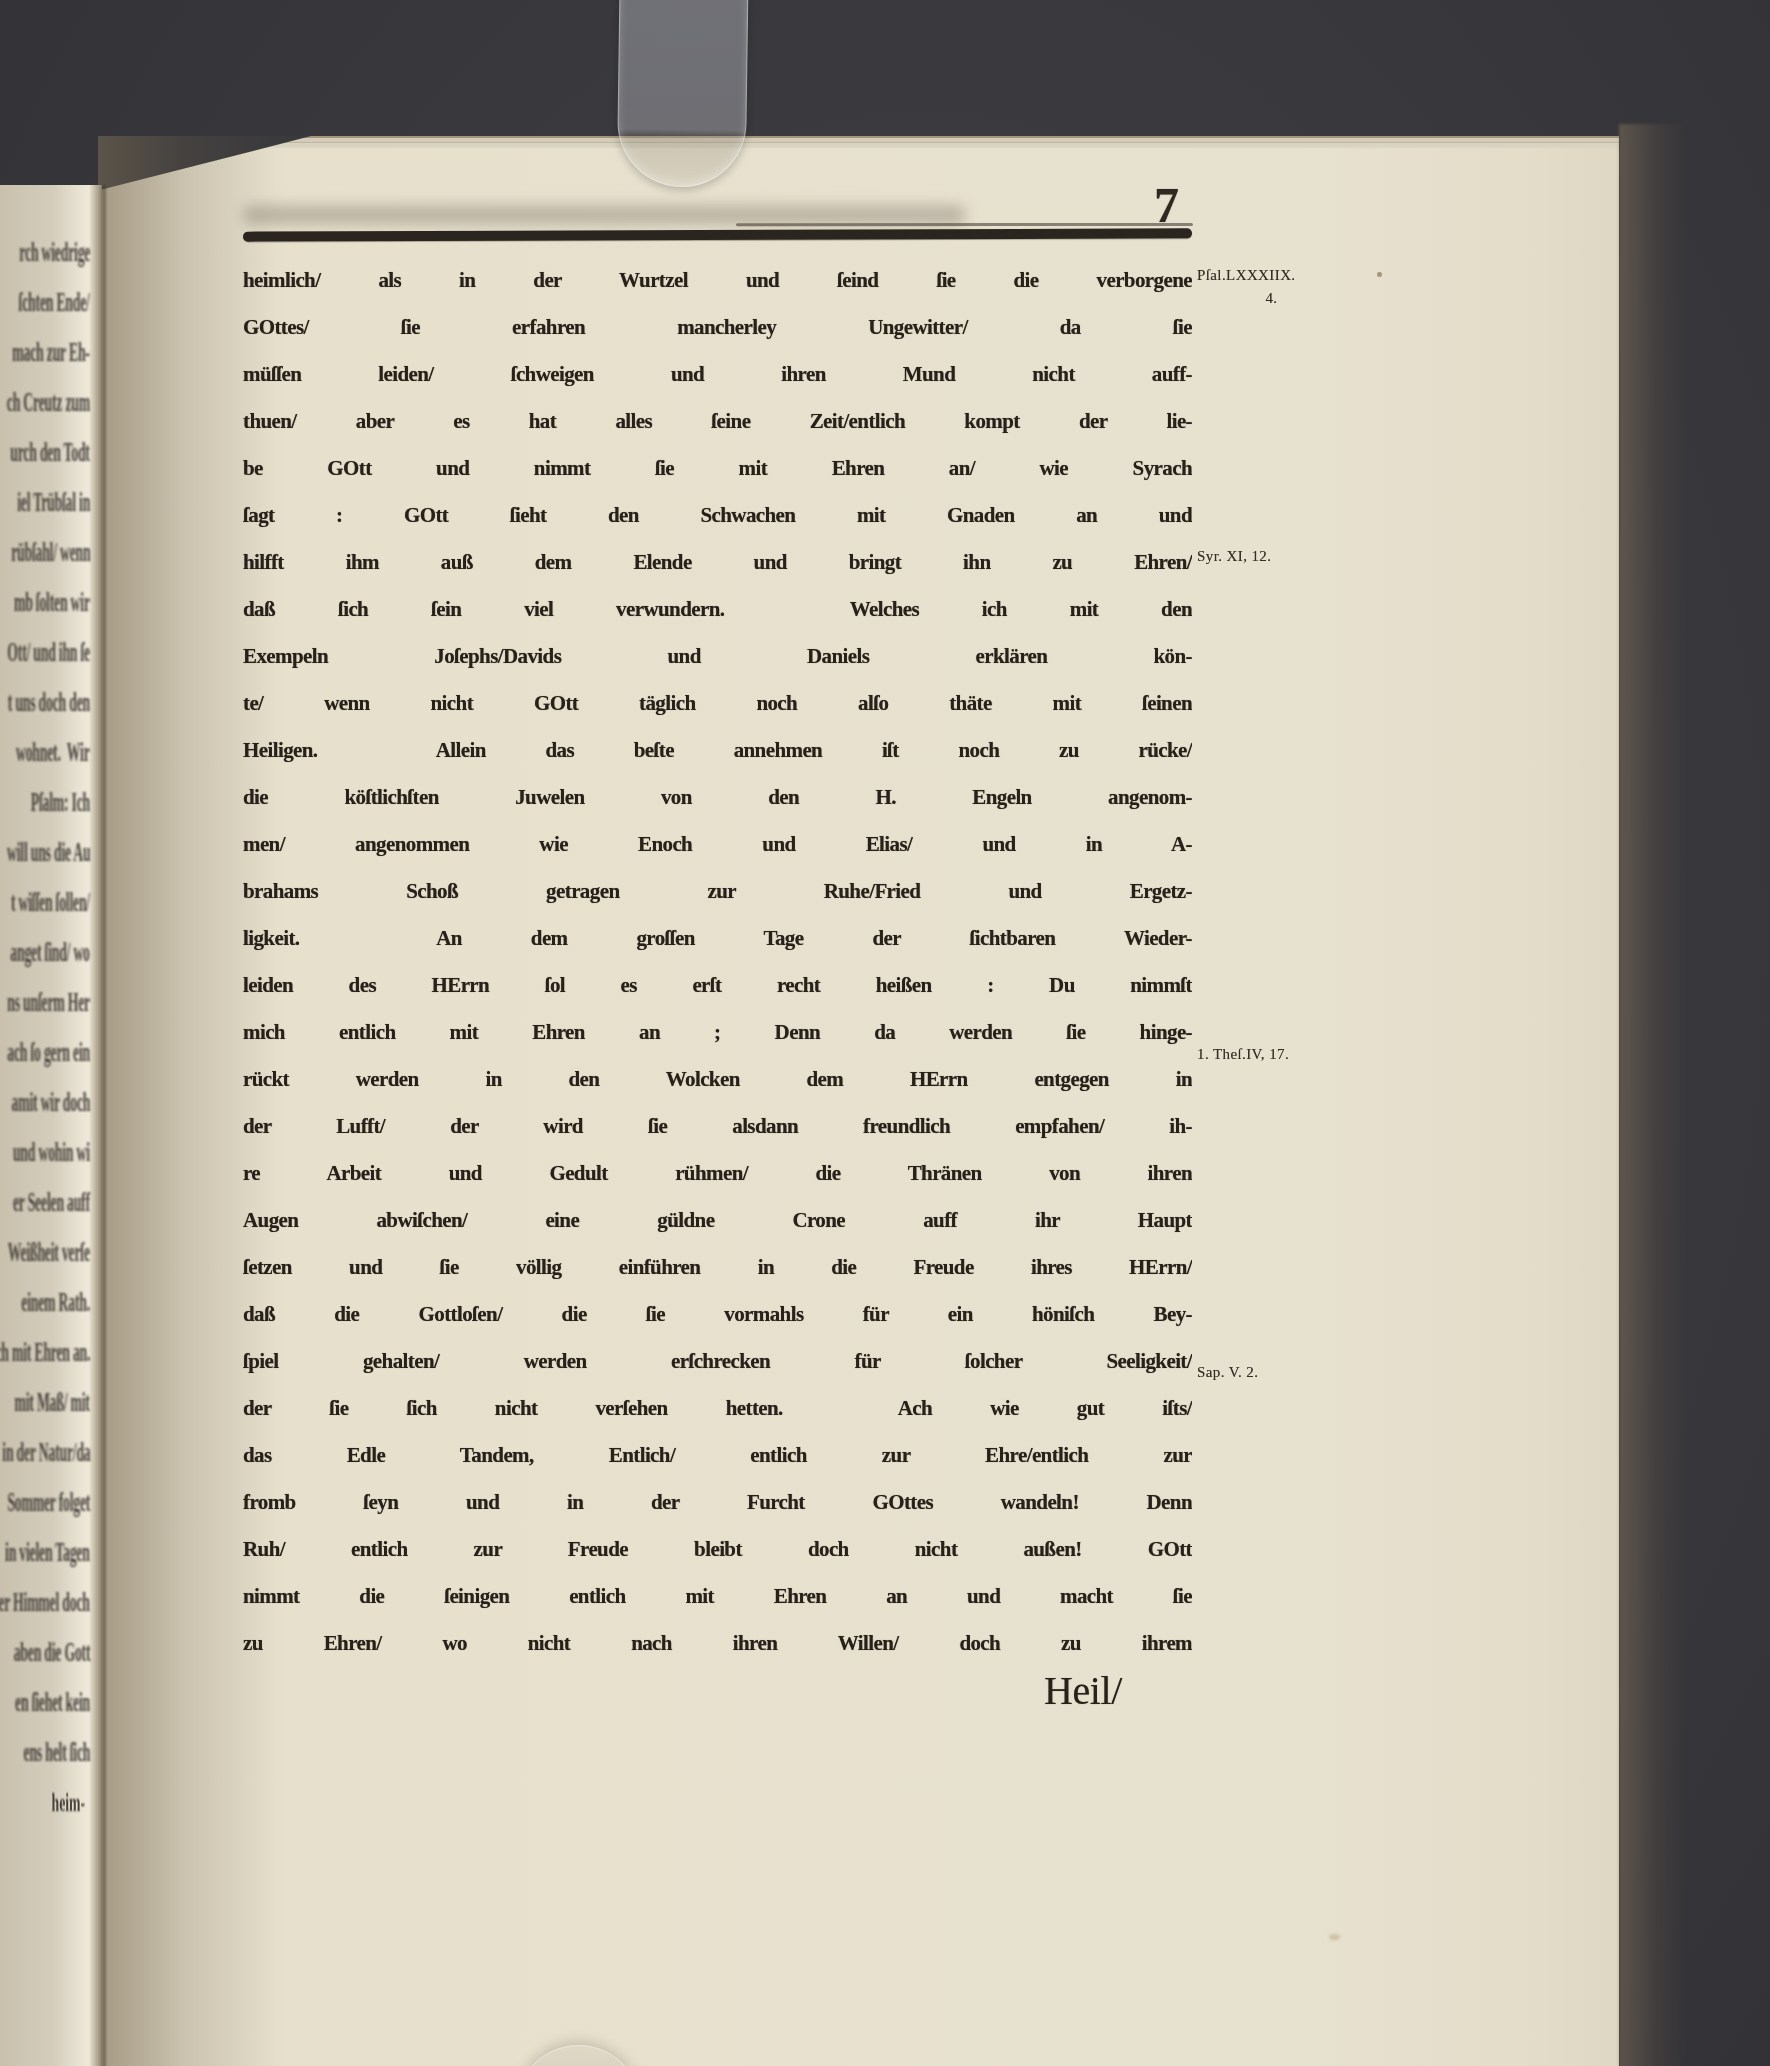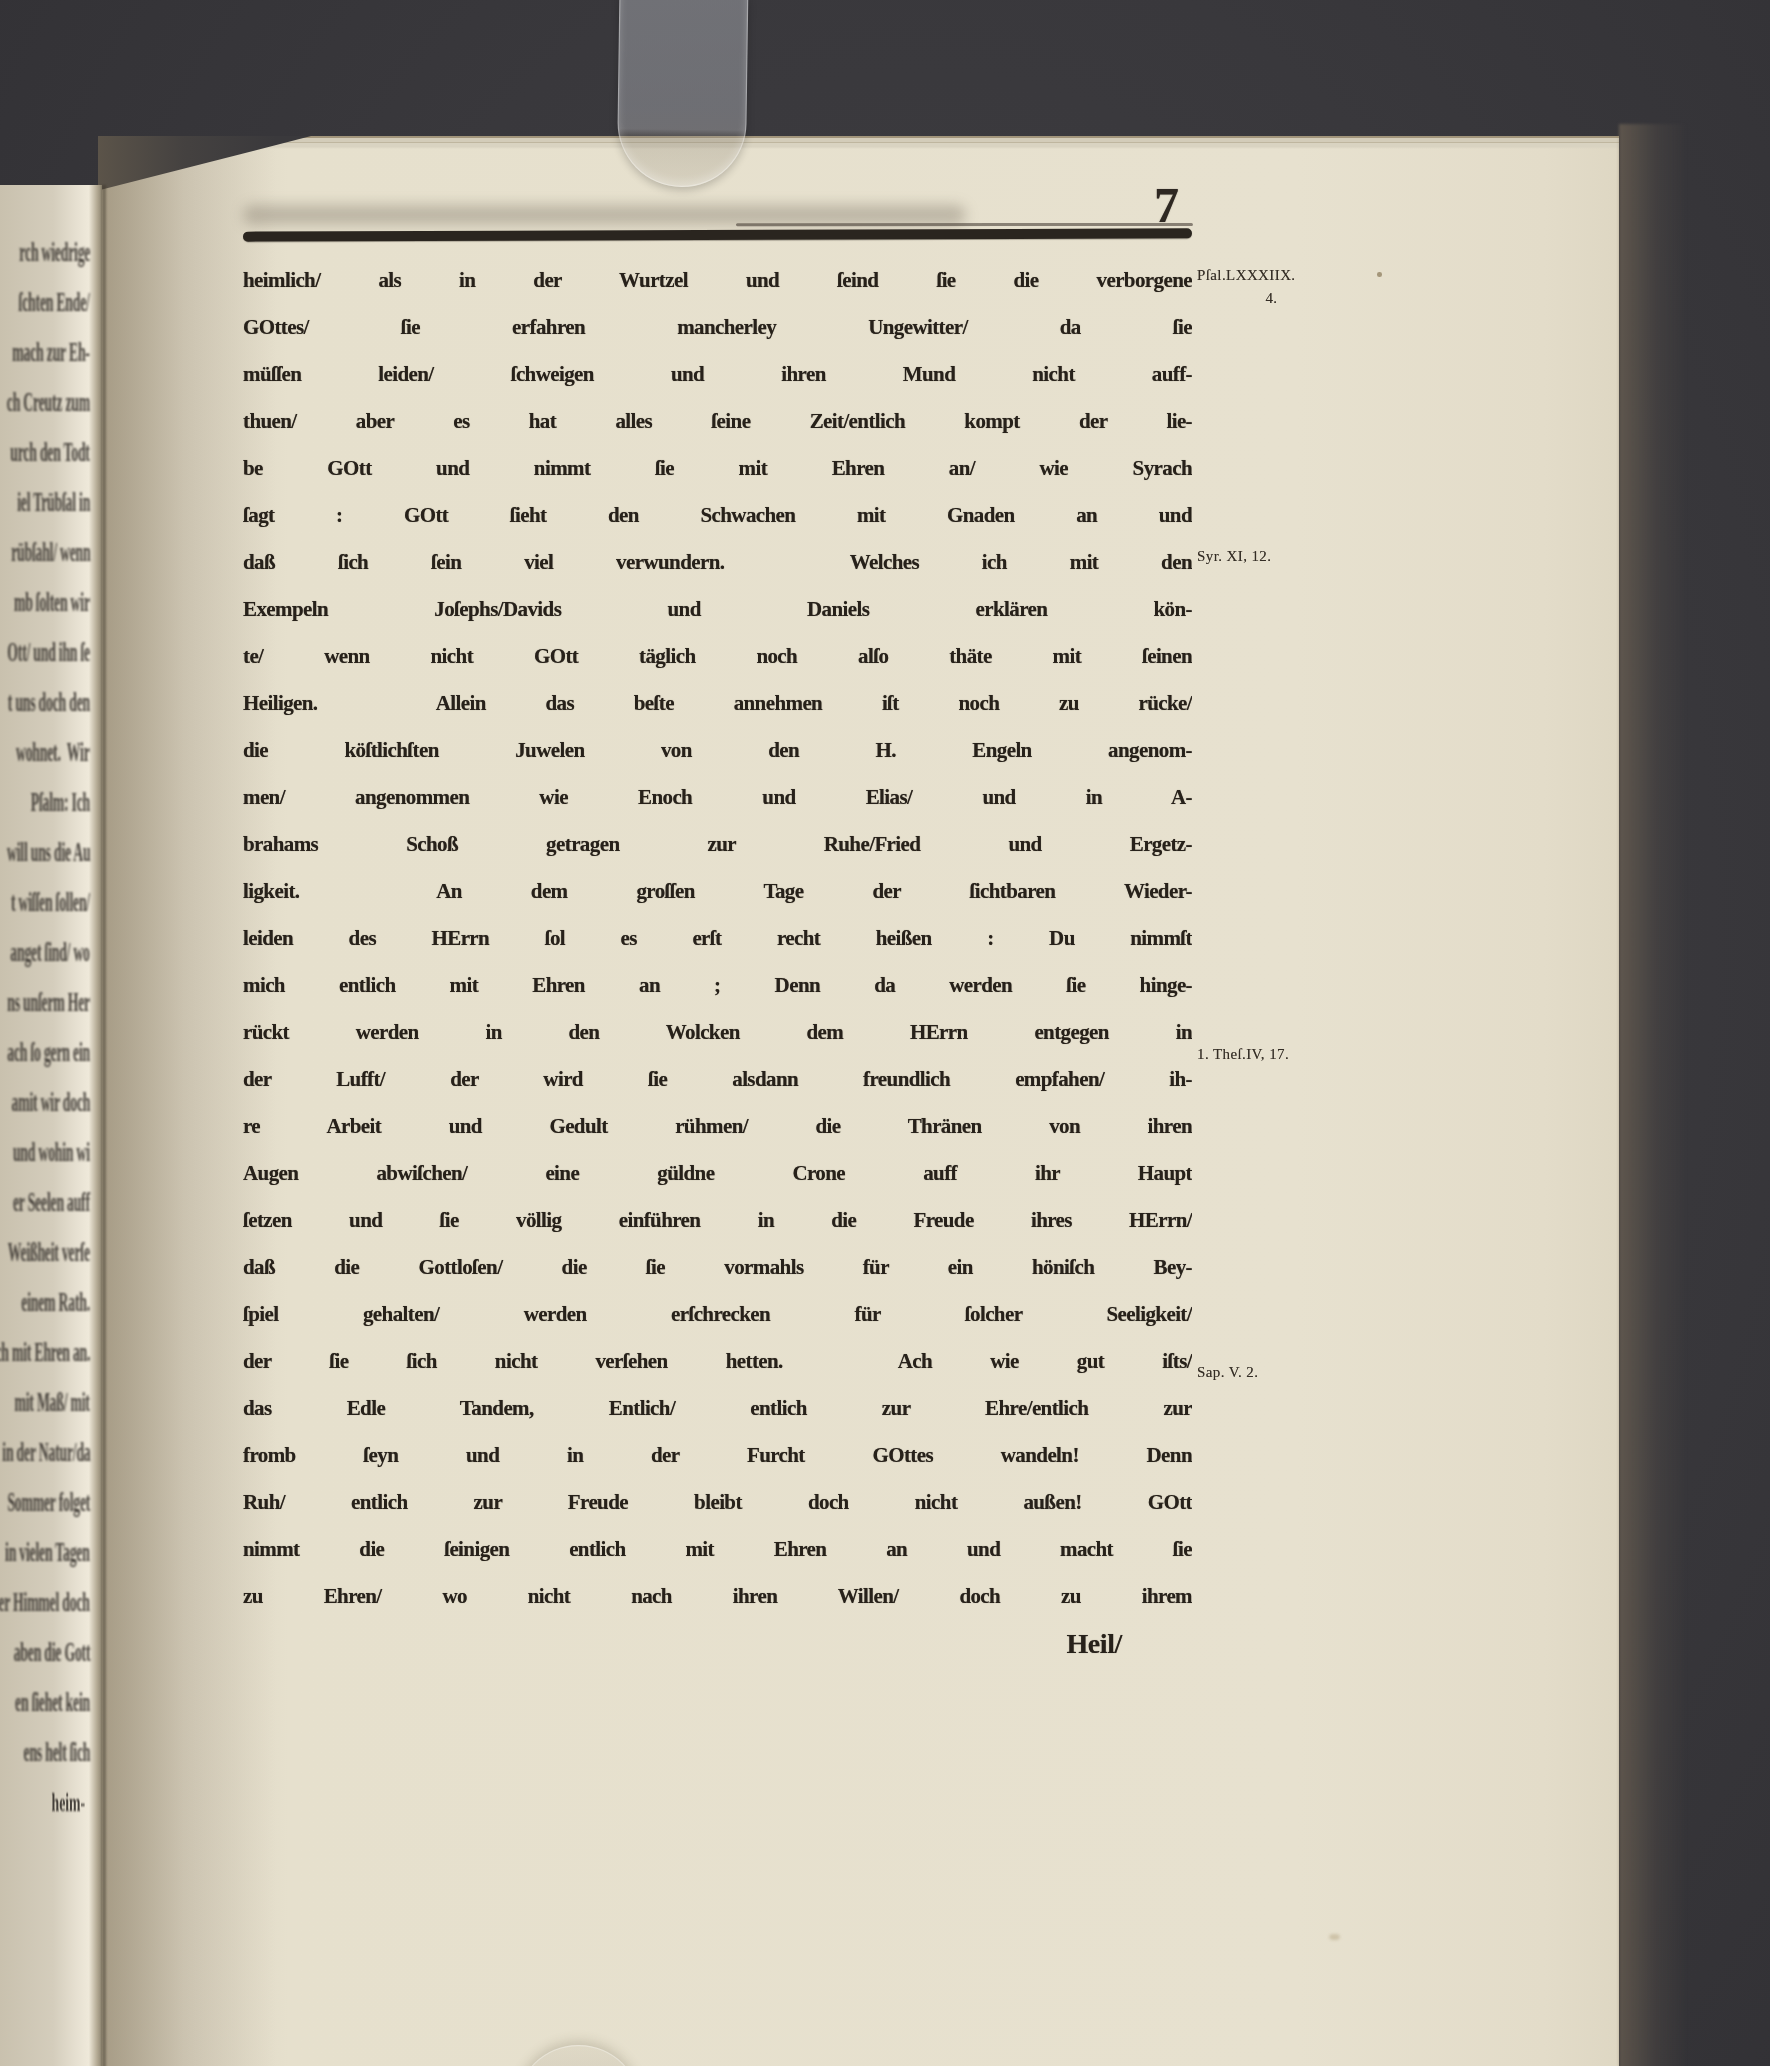--- a/index.html
+++ b/index.html
@@ -46,21 +46,21 @@
   
   .text-block{position:absolute;left:145px;top:121px;width:949px;}
   .tl{
     height:47px;line-height:47px;overflow:hidden;
     font-size:21px;font-weight:700;color:#27211a;letter-spacing:-0.6px;
     text-align:justify;text-align-last:justify;word-spacing:1.7px;
     text-shadow:0 0 0.8px rgba(39,33,26,0.55);
   }
   .catchword-row{height:47px;line-height:47px;text-align:right;padding-right:70px;}
   .catchword{
-    font-size:28px;font-weight:700;color:#27211a;letter-spacing:-0.4px;
+    font-size:40px;font-weight:400;color:#27211a;letter-spacing:-0.4px;
     text-shadow:0 0 0.8px rgba(39,33,26,0.55);
   }
   
   .mnote{
     position:absolute;left:1099px;width:248px;
     font-size:15px;font-weight:400;color:#342d25;letter-spacing:0.4px;
     text-shadow:0 0 0.4px rgba(52,45,37,0.5);white-space:nowrap;
   }
   .mnote-0{top:131px;}
   .mnote-sub{display:block;width:149px;text-align:center;margin-top:5.8px;}
@@ -131,20 +131,21 @@
     <div class="head-rule"></div>
     <div class="page-number">7</div>
 
     <div class="text-block">
       <div class="tl">heimlich/ als in der Wurtzel und ſeind ſie die verborgene</div>
       <div class="tl">GOttes/ ſie erfahren mancherley Ungewitter/ da ſie</div>
       <div class="tl">müſſen leiden/ ſchweigen und ihren Mund nicht auff-</div>
       <div class="tl">thuen/ aber es hat alles ſeine Zeit/entlich kompt der lie-</div>
       <div class="tl">be GOtt und nimmt ſie mit Ehren an/ wie Syrach</div>
       <div class="tl">ſagt : GOtt ſieht den Schwachen mit Gnaden an und</div>
+      <div class="tl">hilfft ihm auß dem Elende und bringt ihn zu Ehren/</div>
       <div class="tl">daß ſich ſein viel verwundern.&nbsp; Welches ich mit den</div>
       <div class="tl">Exempeln Joſephs/Davids und Daniels erklären kön-</div>
       <div class="tl">te/ wenn nicht GOtt täglich noch alſo thäte mit ſeinen</div>
       <div class="tl">Heiligen.&nbsp; Allein das beſte annehmen iſt noch zu rücke/</div>
       <div class="tl">die köſtlichſten Juwelen von den H. Engeln angenom-</div>
       <div class="tl">men/ angenommen wie Enoch und Elias/ und in A-</div>
       <div class="tl">brahams Schoß getragen zur Ruhe/Fried und Ergetz-</div>
       <div class="tl">ligkeit.&nbsp; An dem groſſen Tage der ſichtbaren Wieder-</div>
       <div class="tl">leiden des HErrn ſol es erſt recht heißen : Du nimmſt</div>
       <div class="tl">mich entlich mit Ehren an ; Denn da werden ſie hinge-</div>

